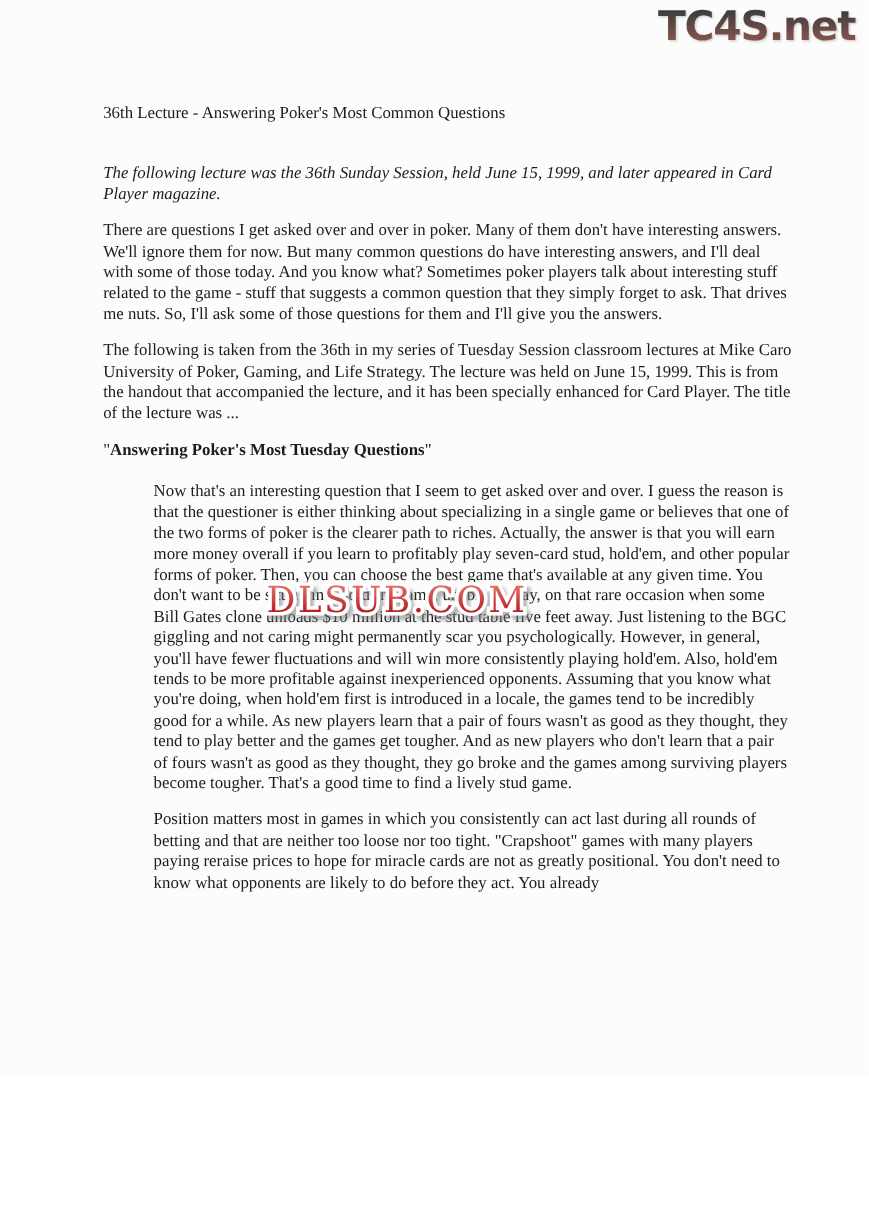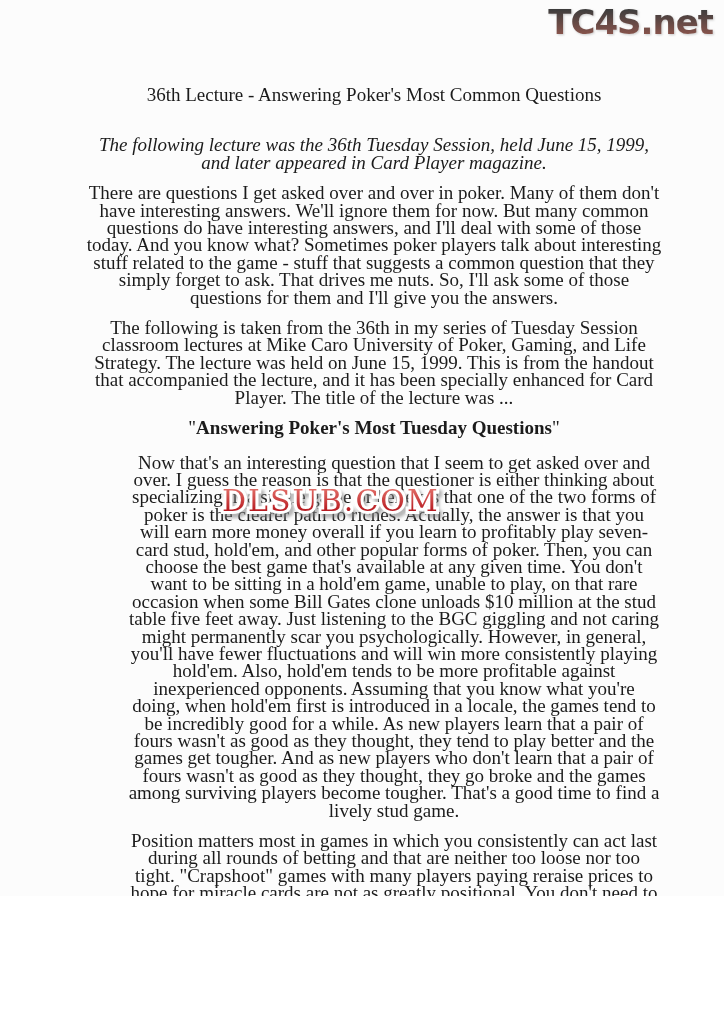--- a/index.html
+++ b/index.html
@@ -30,24 +30,23 @@
     color: transparent;
     filter: drop-shadow(1px 1px 1px rgba(175,175,175,0.65));
   }
 
   
   .content {
     position: absolute;
     left: 86px;
     top: 86px;
     width: 576px;
-    font-size: 19px;
+    font-size: 14px;
     line-height: 17.4px;
     color: var(--ink, #1b1b1b);
-    text-align: center;
   }
   .content p { margin: 0 0 13px 0; }
   .header-line { margin-bottom: 33px !important; }
   .doc-title { font-weight: bold; margin-bottom: 0 !important; }
   .doc-subtitle { font-style: italic; }
   .section-heading { font-weight: bold; margin-bottom: 17px !important; }
   .quoted-title { margin-bottom: 17px !important; }
   .quoted-title .bold { font-weight: bold; }
   .question { margin-bottom: 17px !important; }
   .question .bold { font-weight: bold; }
@@ -98,21 +97,21 @@
 
 <div class="page">
 
   <div class="tc4s">
     <span class="tc4s-text">TC4S.net</span>
   </div>
 
   <main class="content">
     <p class="header-line">36th Lecture - Answering Poker's Most Common Questions</p>
 
-    <p class="doc-subtitle">The following lecture was the 36th Tuesday Session, held June 15, 1999, and later appeared in Card Player magazine.</p>
+    <p class="doc-subtitle">The following lecture was the 36th Sunday Session, held June 15, 1999, and later appeared in Card Player magazine.</p>
 
 
     <p class="body-para">There are questions I get asked over and over in poker. Many of them don't have interesting answers. We'll ignore them for now. But many common questions do have interesting answers, and I'll deal with some of those today. And you know what? Sometimes poker players talk about interesting stuff related to the game - stuff that suggests a common question that they simply forget to ask. That drives me nuts. So, I'll ask some of those questions for them and I'll give you the answers.</p>
     <p class="body-para">The following is taken from the 36th in my series of Tuesday Session classroom lectures at Mike Caro University of Poker, Gaming, and Life Strategy. The lecture was held on June 15, 1999. This is from the handout that accompanied the lecture, and it has been specially enhanced for Card Player. The title of the lecture was ...</p>
 
     <p class="quoted-title"><span>"</span><span class="bold">Answering Poker's Most Tuesday Questions</span><span>"</span></p>
 
     <p class="answer">Now that's an interesting question that I seem to get asked over and over. I guess the reason is that the questioner is either thinking about specializing in a single game or believes that one of the two forms of poker is the clearer path to riches. Actually, the answer is that you will earn more money overall if you learn to profitably play seven-card stud, hold'em, and other popular forms of poker. Then, you can choose the best game that's available at any given time. You don't want to be sitting in a hold'em game, unable to play, on that rare occasion when some Bill Gates clone unloads $10 million at the stud table five feet away. Just listening to the BGC giggling and not caring might permanently scar you psychologically. However, in general, you'll have fewer fluctuations and will win more consistently playing hold'em. Also, hold'em tends to be more profitable against inexperienced opponents. Assuming that you know what you're doing, when hold'em first is introduced in a locale, the games tend to be incredibly good for a while. As new players learn that a pair of fours wasn't as good as they thought, they tend to play better and the games get tougher. And as new players who don't learn that a pair of fours wasn't as good as they thought, they go broke and the games among surviving players become tougher. That's a good time to find a lively stud game.</p>
 
     <p class="answer">Position matters most in games in which you consistently can act last during all rounds of betting and that are neither too loose nor too tight. "Crapshoot" games with many players paying reraise prices to hope for miracle cards are not as greatly positional. You don't need to know what opponents are likely to do before they act. You already</p>

